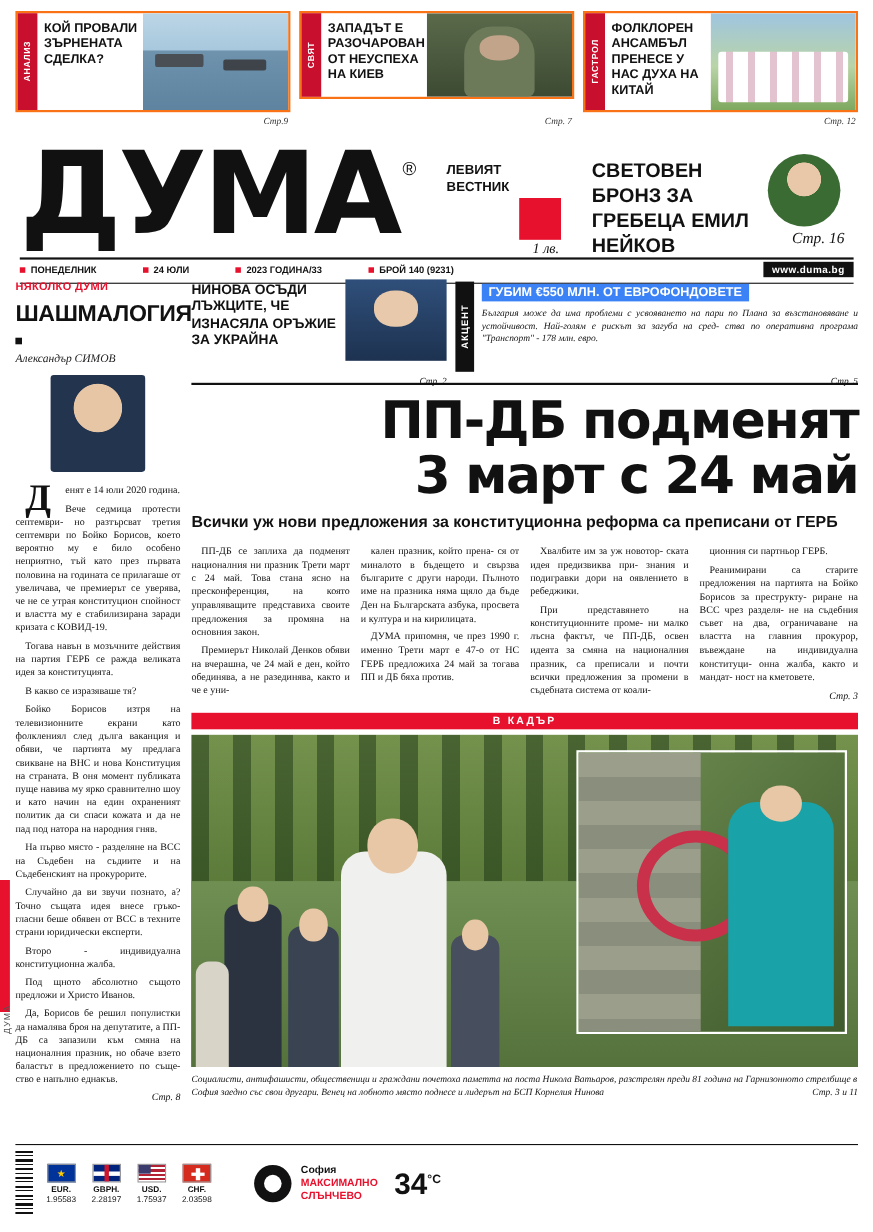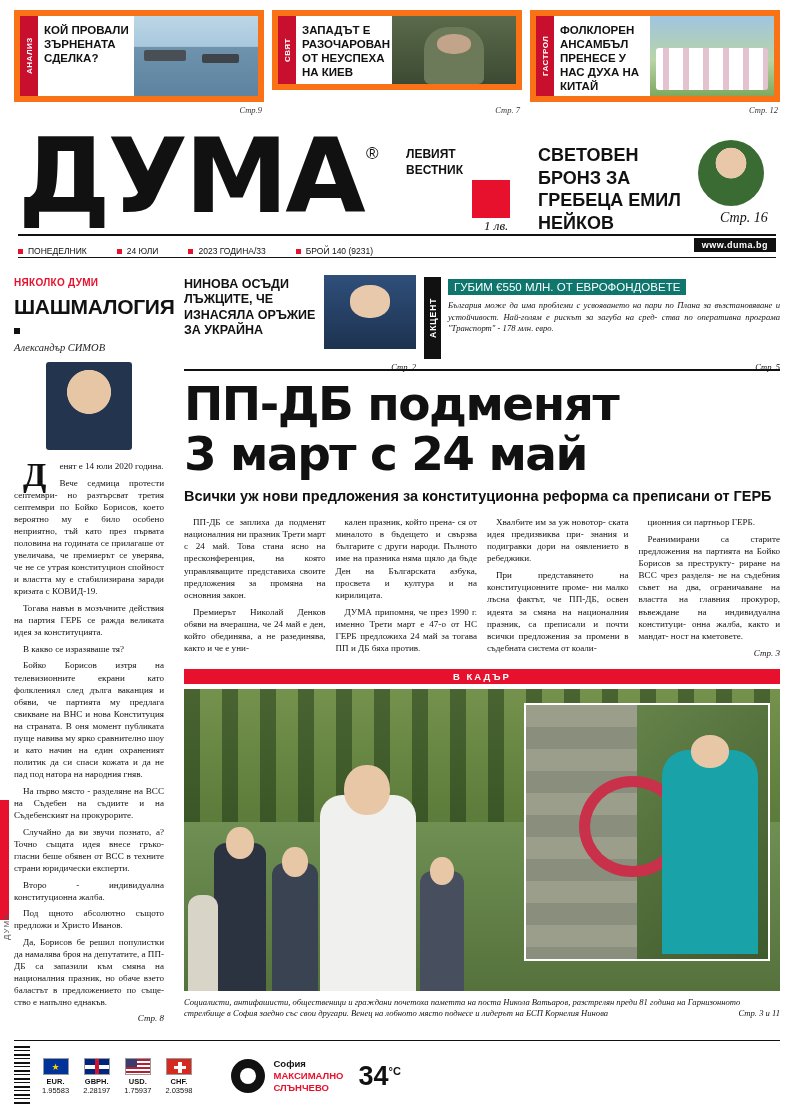--- a/index.html
+++ b/index.html
@@ -9,21 +9,21 @@
     background: #ffffff;
     font-family: "Liberation Serif", serif;
     color: #111;
     position: relative;
     overflow: hidden;
   }
   .page { position: relative; width: 794px; height: 1120px; padding: 10px 14px 0 14px; }
 
   
   .teasers { display: flex; gap: 8px; height: 92px; }
-  .teaser { flex: 1; display: flex; border: 6px solid #f97316; position: relative; }
+  .teaser { flex: 1; display: flex; border: 2px solid #f97316; position: relative; }
   .teaser-tab {
     width: 18px; background: #c8102e; color: #fff;
     font-family: "Liberation Sans", sans-serif;
     font-size: 8px; font-weight: bold; letter-spacing: .5px;
     writing-mode: vertical-rl; transform: rotate(180deg);
     display: flex; align-items: center; justify-content: center;
   }
   .teaser-text {
     width: 96px; padding: 7px 5px 0 6px;
     font-family: "Liberation Sans", sans-serif;
@@ -69,34 +69,34 @@
   .bronze-photo {
     position: absolute; left: 684px; top: 18px; width: 66px; height: 66px; border-radius: 50%;
     background: radial-gradient(circle at 50% 35%, #e8c8a8 0 28%, #3a6b33 29% 100%);
     overflow: hidden;
   }
   .bronze-cap { position: absolute; left: 706px; top: 88px; font-size: 14px; font-style: italic; }
 
   .masthead-rule { position: absolute; left: 4px; right: 4px; top: 112px; border-top: 2px solid #111; }
   .infoline {
     position: absolute; left: 4px; top: 118px; right: 4px; height: 16px;
-    font-family: "Liberation Sans", sans-serif; font-size: 8.5px; font-weight: normal;
-    display: flex; align-items: flex-end; gap: 30px; text-transform: uppercase;
+    font-family: "Liberation Sans", sans-serif; font-size: 8.5px; font-weight: bold;
+    display: flex; align-items: flex-start; gap: 42px; text-transform: uppercase;
   }
   .infoline .sq { display:inline-block; width:5px; height:5px; background:#e8112d; margin-right:5px; vertical-align:middle; }
   .price { position: absolute; left: 470px; top: 96px; font-family:"Liberation Serif",serif; font-style: italic; font-size: 13px; }
   .site {
     position: absolute; right: 4px; top: 116px; background:#111; color:#fff;
     font-family:"Liberation Sans",sans-serif; font-size: 9px; font-weight:bold;
     padding: 2px 8px; letter-spacing: .5px;
   }
   .infoline-rule { position: absolute; left: 4px; right: 4px; top: 135px; border-top: 1px solid #111; }
 
   
-  .body-grid { position: relative; margin-top: 33px; display: flex; gap: 20px; }
+  .body-grid { position: relative; margin-top: 12px; display: flex; gap: 10px; }
   .col-left { width: 150px; }
   .col-main { flex: 1; }
 
   .kicker-red {
     font-family: "Liberation Sans", sans-serif; color: #e8112d; font-weight: bold;
     font-size: 10px; text-transform: uppercase; letter-spacing: .3px;
   }
   .left-title {
     font-family: "Liberation Sans", sans-serif; font-weight: bold; font-size: 21px;
     text-transform: uppercase; margin-top: 7px; letter-spacing: -.3px;
@@ -132,32 +132,32 @@
     background:#e9c9ab; border-radius:46%;
   }
   .promo-cap { position: absolute; right: 0; bottom: -13px; font-size: 8.5px; font-style: italic; }
   .aktsent-tab {
     width: 17px; background: #111; color: #fff; font-family:"Liberation Sans",sans-serif;
     font-weight: bold; font-size: 8.5px; writing-mode: vertical-rl; transform: rotate(180deg);
     display:flex; align-items:center; justify-content:center; letter-spacing:1px;
   }
   .aktsent { flex: 1; display: flex; gap: 7px; position: relative; }
   .aktsent-head {
-    background: #0f766e; color: #fff; font-family:"Liberation Sans",sans-serif;
-    font-weight: normal; font-size: 11.5px; padding: 2px 6px; text-transform: uppercase;
+    background: #3b82f6; color: #fff; font-family:"Liberation Sans",sans-serif;
+    font-weight: bold; font-size: 11.5px; padding: 2px 6px; text-transform: uppercase;
     display:inline-block; margin-bottom: 5px;
   }
   .aktsent-text { font-size: 8.6px; line-height: 1.35; font-style: italic; text-align: justify; }
 
   .main-rule { border-top: 2px solid #111; margin: 10px 0 8px 0; }
 
   .headline {
     font-family: "DejaVu Sans", sans-serif; font-weight: bold;
     font-size: 47px; line-height: 50px; letter-spacing: -1.5px;
-    text-align: left; color: #111; margin: 4px 0 8px 0;
+    text-align: right; color: #111; margin: 4px 0 8px 0;
   }
   .subhead {
     font-family: "Liberation Sans", sans-serif; font-weight: bold;
     font-size: 14.5px; line-height: 1.3; margin: 6px 0 10px 0; color:#111;
   }
   .cols3 { display: flex; gap: 10px; font-size: 9.1px; line-height: 1.34; text-align: justify; }
   .cols3 .c { flex: 1; }
   .cols3 p { margin: 0 0 4.5px 0; text-indent: 9px; }
   .more-right { text-align: right; font-style: italic; font-size: 9px; margin-top: 3px; }
 

